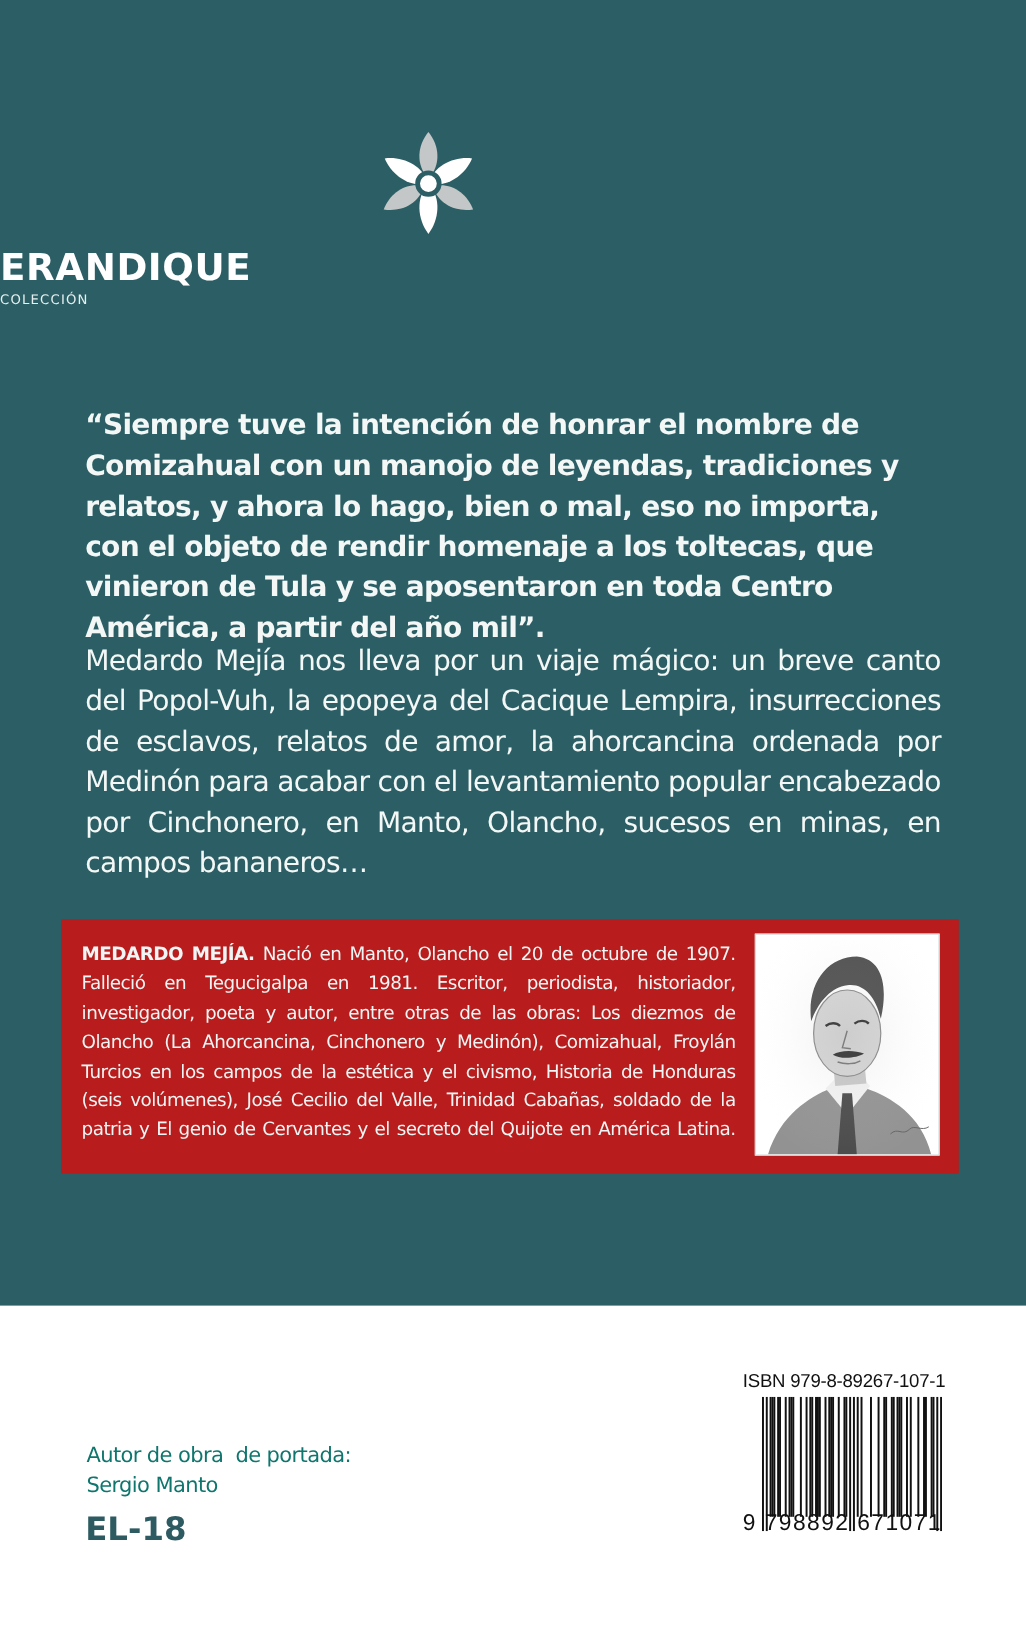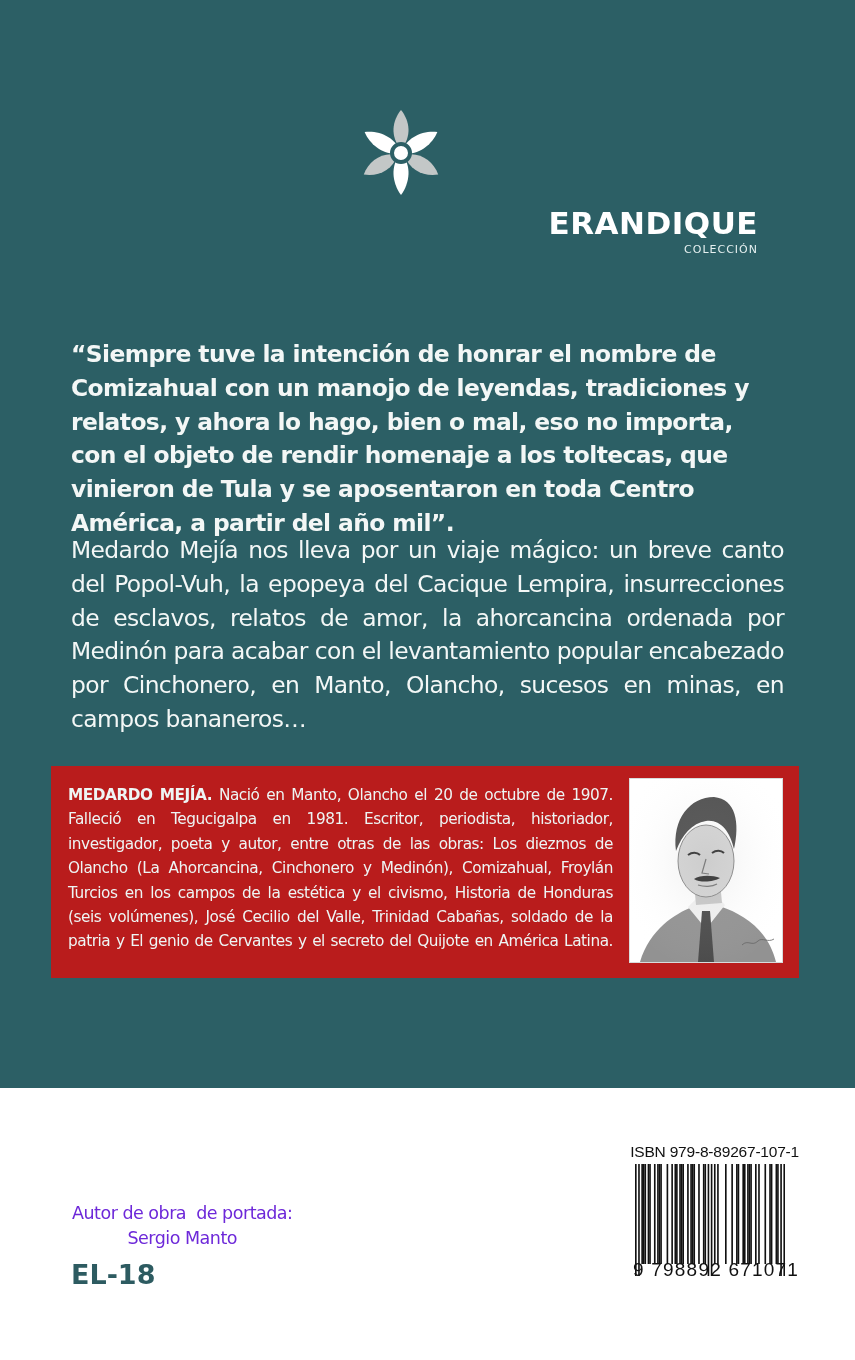--- a/index.html
+++ b/index.html
@@ -6,21 +6,21 @@
   body {
     width: 855px; height: 1360px; position: relative; overflow: hidden;
     background: #ffffff;
     font-family: "Liberation Sans", "DejaVu Sans", sans-serif;
   }
   .teal-panel {
     position: absolute; left: 0; top: 0; width: 855px; height: 1088px;
     background: #2c5f65;
   }
   .logo {
-    position: absolute; left: 0; top: 108px; width: 714px; text-align: right; padding-left: 44px;
+    position: absolute; left: 0; top: 108px; width: 714px; text-align: left;
   }
   .logo svg { display: block; margin: 0 auto; }
   .brand {
     margin-top: 8px;
     color: #ffffff; font-weight: bold; font-size: 31px; letter-spacing: 0.5px;
     font-family: "DejaVu Sans", sans-serif;
     line-height: 34px;
   }
   .sub {
     color: #e6f0f0; font-size: 11px; letter-spacing: 1px; margin-top: 3px;
@@ -47,29 +47,29 @@
     letter-spacing: -0.45px;
   }
   .bio-text b { font-weight: bold; }
   .portrait {
     position: absolute; left: 578px; top: 12px; width: 154px; height: 185px;
     background: #ffffff; border: 1px solid #d8dcdc; box-sizing: border-box;
     overflow: hidden;
   }
   .credits {
     position: absolute; left: 72px; top: 1201px;
-    color: #6d28d9; font-size: 17.5px; line-height: 25px;
-    font-family: "DejaVu Sans", sans-serif; letter-spacing: -0.5px; text-align: center;
+    color: #0f766e; font-size: 17.5px; line-height: 25px;
+    font-family: "DejaVu Sans", sans-serif; letter-spacing: -0.5px;
   }
   .code {
     position: absolute; left: 71px; top: 1259px;
     color: #2d5b61; font-weight: bold; font-size: 27px;
     font-family: "DejaVu Sans", sans-serif;
   }
-  .isbn-block { position: absolute; left: 619px; top: 1143px; width: 180px; text-align: right; }
+  .isbn-block { position: absolute; left: 619px; top: 1143px; width: 180px; }
   .isbn-label {
     font-family: "Liberation Sans", sans-serif; font-size: 15.5px; color: #111;
     letter-spacing: -0.2px; white-space: nowrap;
   }
   .barcode { position: absolute; left: 16px; top: 21px; }
   .isbn-digits {
     position: absolute; left: 0; top: 116px; width: 180px;
     font-family: "Liberation Sans", sans-serif; font-size: 19px; color: #111;
     letter-spacing: 1.2px; white-space: nowrap;
   }

